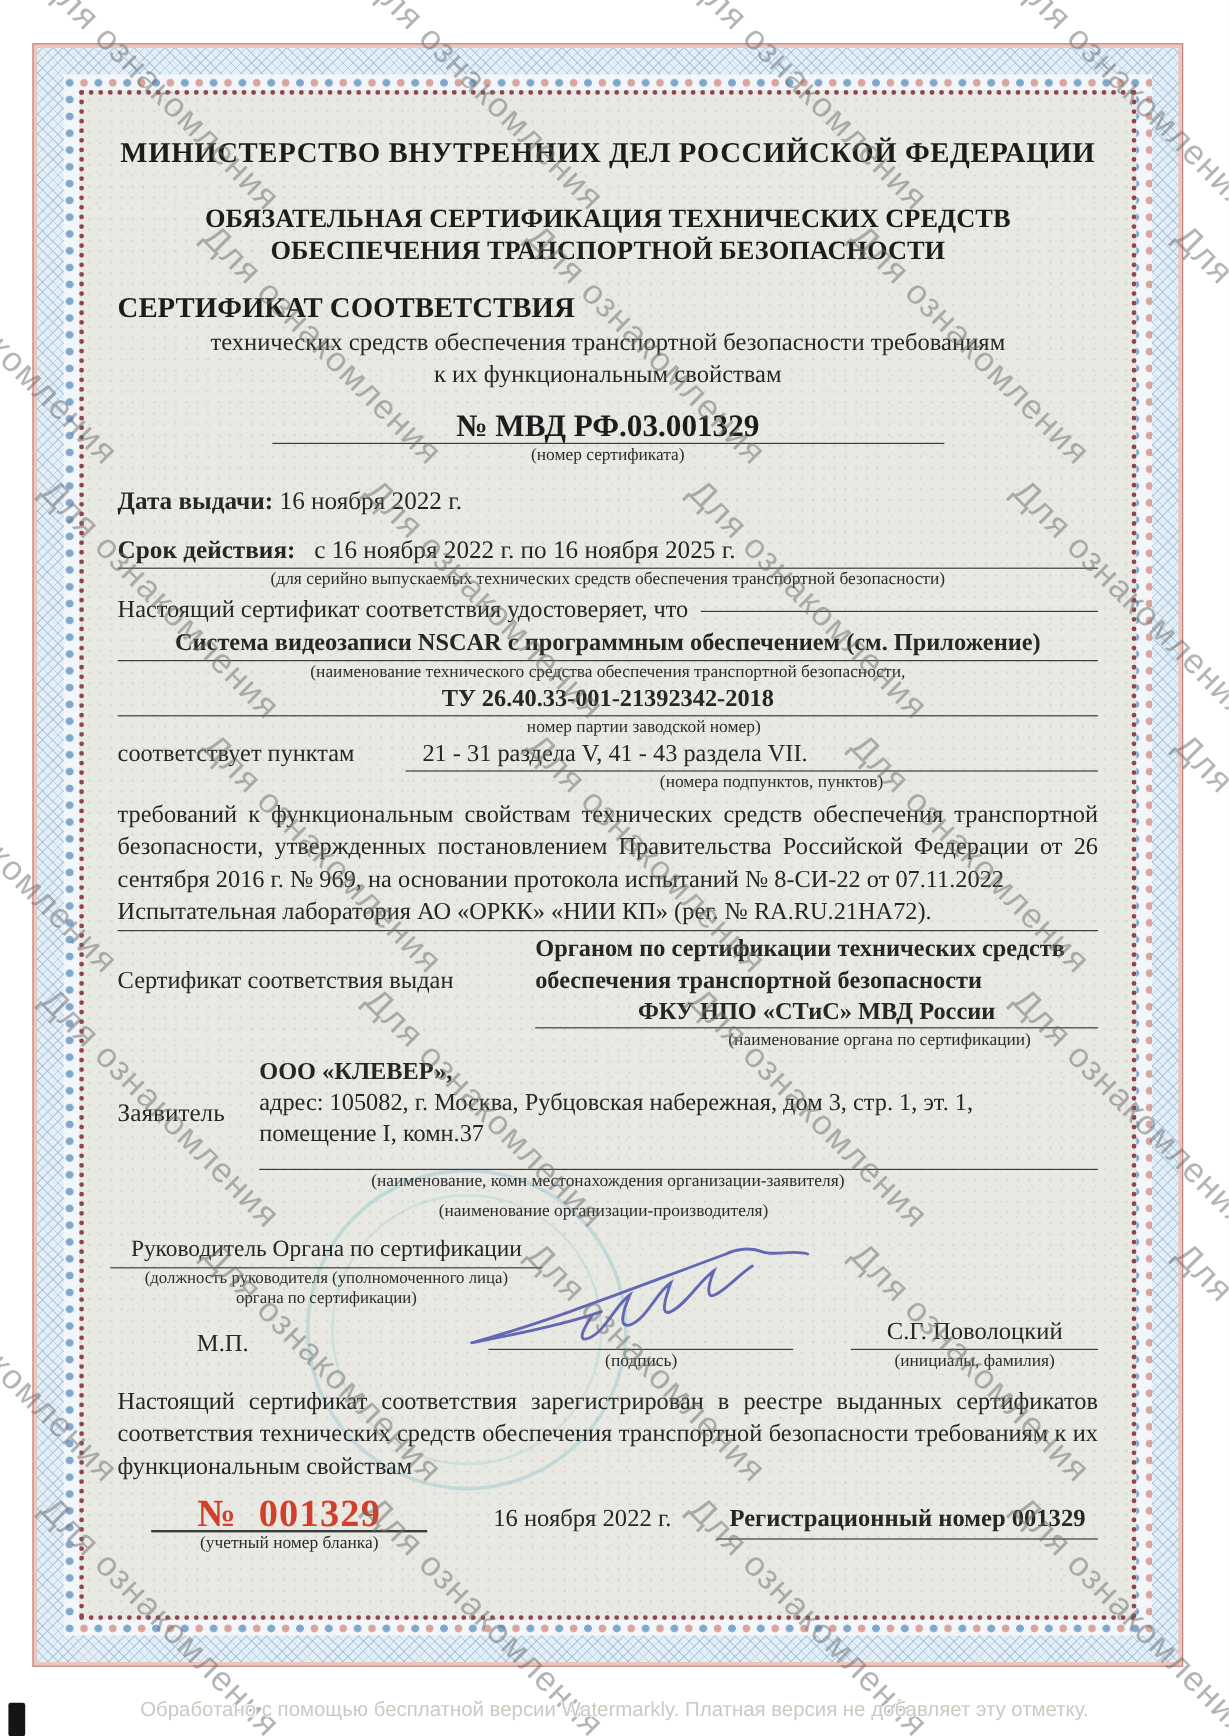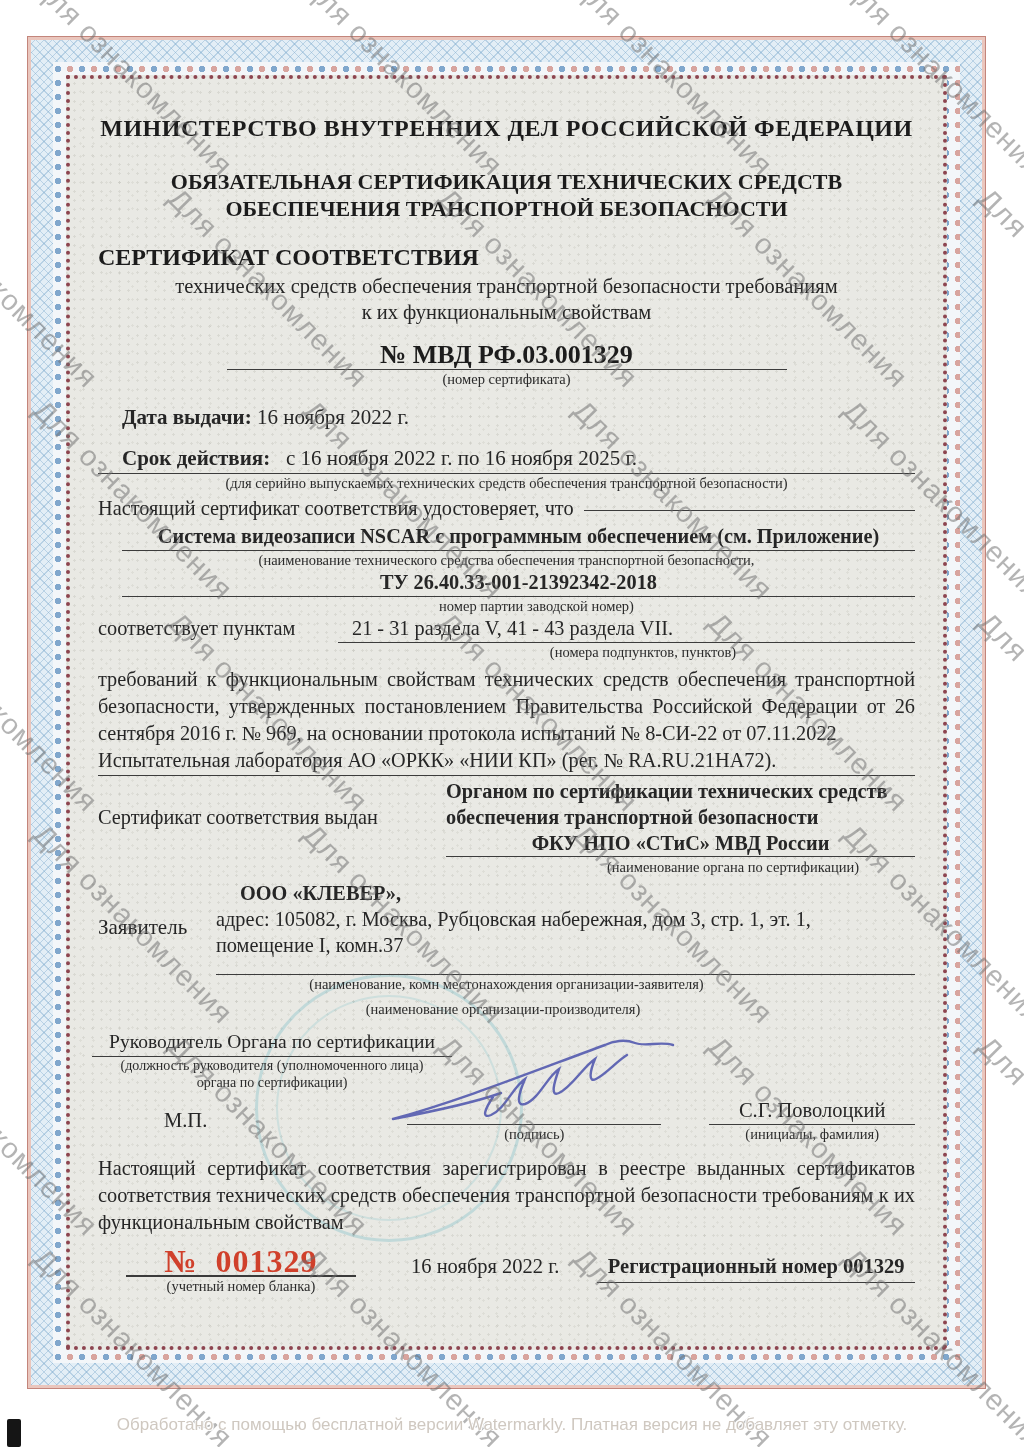--- a/index.html
+++ b/index.html
@@ -31,21 +31,21 @@
           background-position:0 0, 4px 6px;
           padding:6px 28px 0; }
   .paper-content { position:relative; z-index:2; font-size:20.3px; line-height:27px; }
 
   .stamp { position:absolute; left:185px; top:895px; width:268px; height:268px; z-index:1;
            border-radius:50%; border:3px solid rgba(110,185,195,.32); }
   .stamp::after { content:""; position:absolute; left:18px; top:18px; right:18px; bottom:18px;
            border-radius:50%; border:2px solid rgba(110,185,195,.22); }
 
   
-  .b { font-weight:bold;margin-left:24px; }
+  .b { font-weight:bold; }
   .center { text-align:center; }
   .caption { font-size:14.5px; line-height:18px; color:#2b2b2b; }
   .underlined { border-bottom:1.5px solid #3c3c3c; }
   .row { display:flex; align-items:baseline; }
   .fill-line { flex:1; border-bottom:1.5px solid #3c3c3c; margin-left:10px;
                transform:translateY(-4px); }
 
   .h-ministry { margin-top:30px; text-align:center; font-weight:bold; font-size:24px;
                 letter-spacing:.5px; color:#1c1c1c; }
   .h-prog { margin-top:26px; text-align:center; font-weight:bold; font-size:22px;

